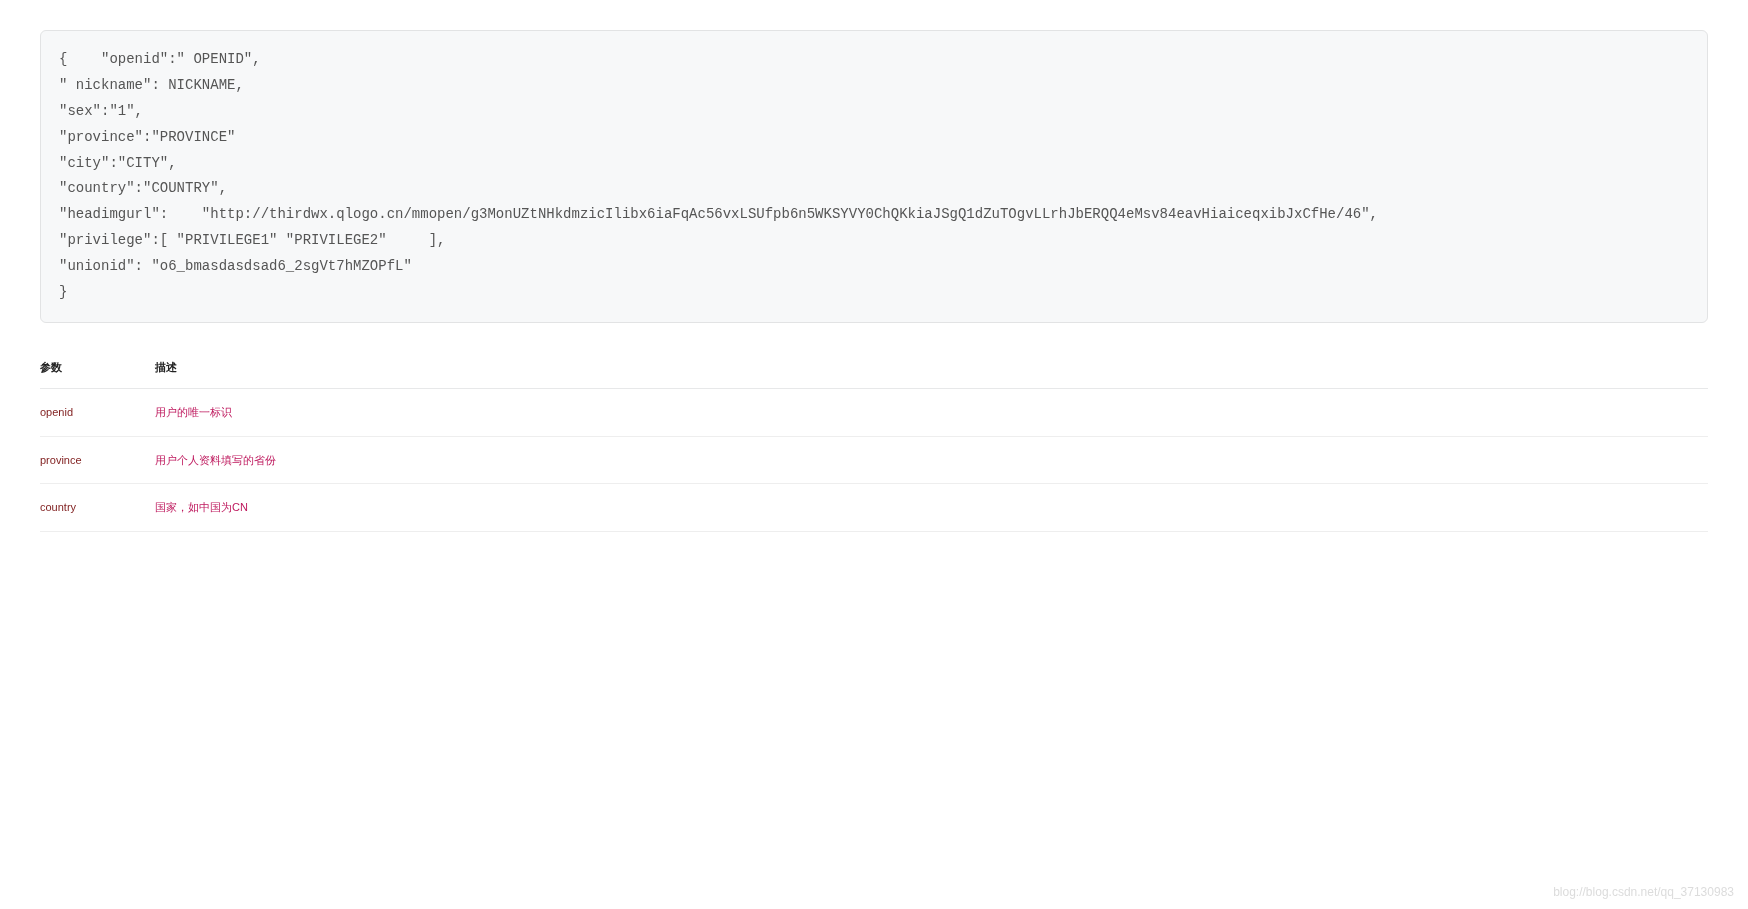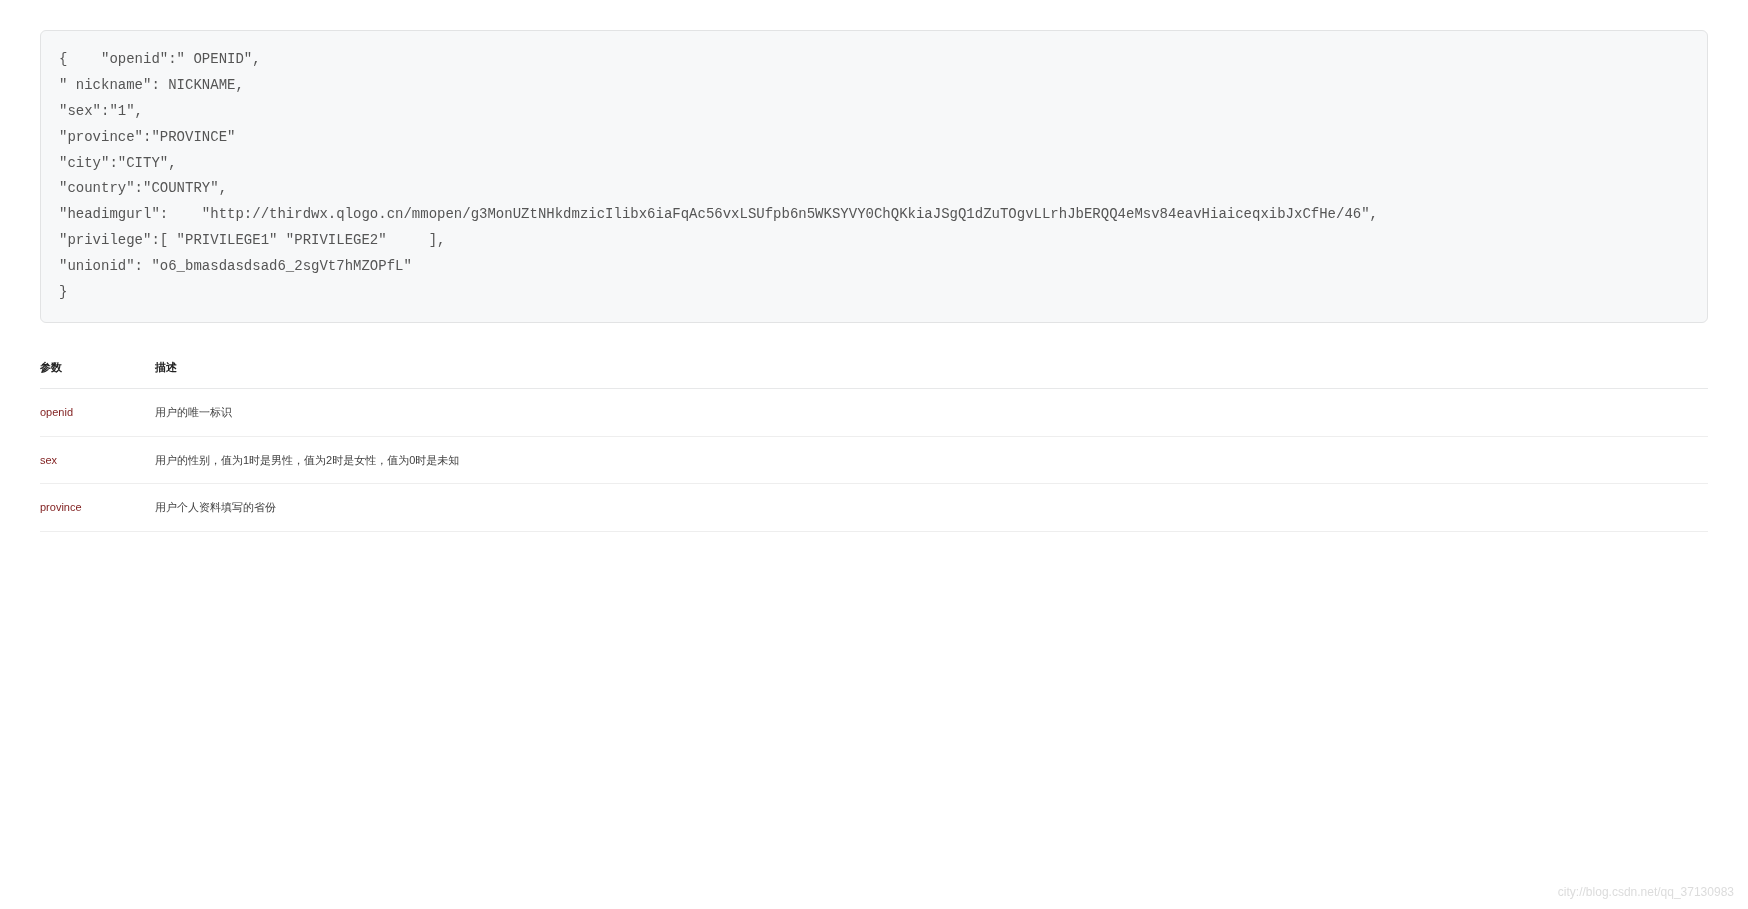--- a/index.html
+++ b/index.html
@@ -38,21 +38,21 @@
       font-weight: 700;
       padding: 13px 8px 13px 0;
       border-bottom: 1px solid #e7e8e9;
       color: #222;
     }
     table.param-table td {
       padding: 14px 8px 14px 0;
       border-bottom: 1px solid #eeeeee;
       vertical-align: top;
       line-height: 1.7;
-      color: #404040;
+      color: #be185d;
     }
     table.param-table td.param-name {
       width: 115px;
       white-space: nowrap;
       color: #7f1d1d;
     }
     .watermark {
       position: fixed;
       right: 14px;
       bottom: 10px;
@@ -82,23 +82,23 @@
       <th>参数</th>
       <th>描述</th>
     </tr>
   </thead>
   <tbody>
     <tr>
       <td class="param-name">openid</td>
       <td>用户的唯一标识</td>
     </tr>
     <tr>
-      <td class="param-name">sex</td>
-      <td>用户的性别，值为1时是男性，值为2时是女性，值为0时是未知</td>
+      <td class="param-name">province</td>
+      <td>用户个人资料填写的省份</td>
     </tr>
     <tr>
-      <td class="param-name">province</td>
-      <td>用户个人资料填写的省份</td>
+      <td class="param-name">country</td>
+      <td>国家，如中国为CN</td>
     </tr>
   </tbody>
 </table>
 
-<div class="watermark">city://blog.csdn.net/qq_37130983</div>
+<div class="watermark">blog://blog.csdn.net/qq_37130983</div>
 
 </body></html>

